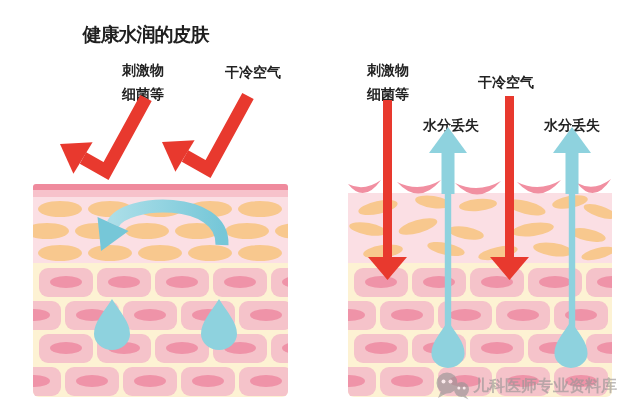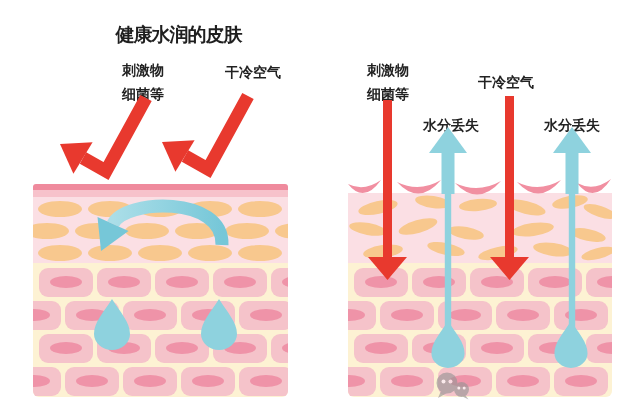--- a/index.html
+++ b/index.html
@@ -6,21 +6,21 @@
     --arrow-red:#e8392e; --water-blue:#8ed2de; --water-blue-deep:#76c7d8;
     --surface-rose:#ef8a9d; --surface-pink:#f7c2cb; --stratum-pink:#fbdfe4;
     --corneocyte-orange:#f8c88e; --basal-cream:#fdf2d3; --cell-pink:#f5c3ca;
     --nucleus-rose:#ef93a8; --crack-rose:#f18fa1; --text-dark:#1f1f1f; --watermark-gray:#9a9696;
   }
   html,body{margin:0;padding:0;background:#ffffff;}
   .stage{position:relative;width:640px;height:417px;background:#ffffff;overflow:hidden;
          font-family:"Liberation Sans","DejaVu Sans",sans-serif;color:var(--text-dark);}
   .title{position:absolute;top:22px;margin:0;font-size:19px;font-weight:700;letter-spacing:-1px;
          text-align:center;color:var(--text-dark);}
-  #title-left{left:51px;width:255px;}
+  #title-left{left:18px;width:255px;}
   #title-right{left:348px;width:264px;}
   .lbl{position:absolute;width:96px;text-align:center;font-size:14px;font-weight:700;line-height:24px;color:#222;}
   #lbl-irr-left{left:95px;top:58px;}
   #lbl-cold-left{left:205px;top:60px;}
   #lbl-irr-right{left:340px;top:58px;}
   #lbl-cold-right{left:458px;top:70px;}
   #lbl-wl-1{left:403px;top:113px;}
   #lbl-wl-2{left:524px;top:113px;}
   .skin{position:absolute;top:184px;height:213px;}
   #skin-left{left:33px;width:255px;}
@@ -291,15 +291,16 @@
     <svg width="34" height="28" viewBox="0 0 34 28">
       <circle cx="11" cy="11" r="10.5" style="fill:var(--watermark-gray)"></circle>
       <polygon points="5,19 2,26 11,21" style="fill:var(--watermark-gray)"></polygon>
       <circle cx="7.5" cy="9.5" r="2" fill="#ffffff"></circle>
       <circle cx="14.5" cy="9.5" r="2" fill="#ffffff"></circle>
       <circle cx="25.5" cy="17.5" r="7.5" style="fill:var(--watermark-gray)"></circle>
       <polygon points="29.5,23.5 32.5,27.5 26.5,24.5" style="fill:var(--watermark-gray)"></polygon>
       <circle cx="22.8" cy="16" r="1.5" fill="#ffffff"></circle>
       <circle cx="28.2" cy="16" r="1.5" fill="#ffffff"></circle>
     </svg>
+    <span class="wm-text">儿科医师专业资料库</span>
   </div>
 
 </div>
 
 </body></html>

